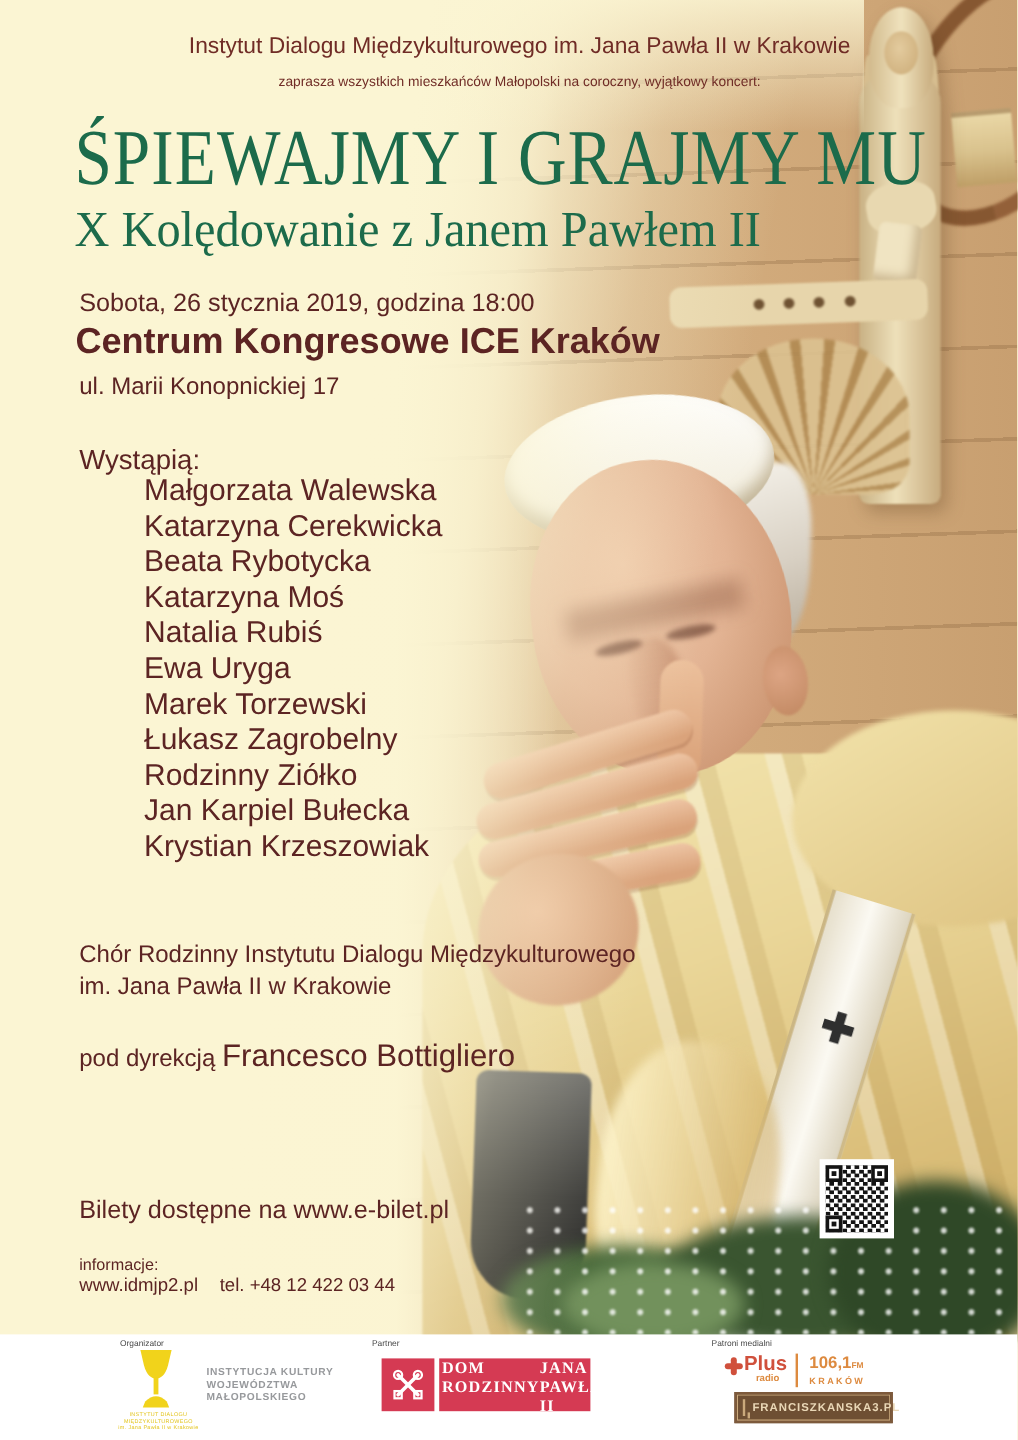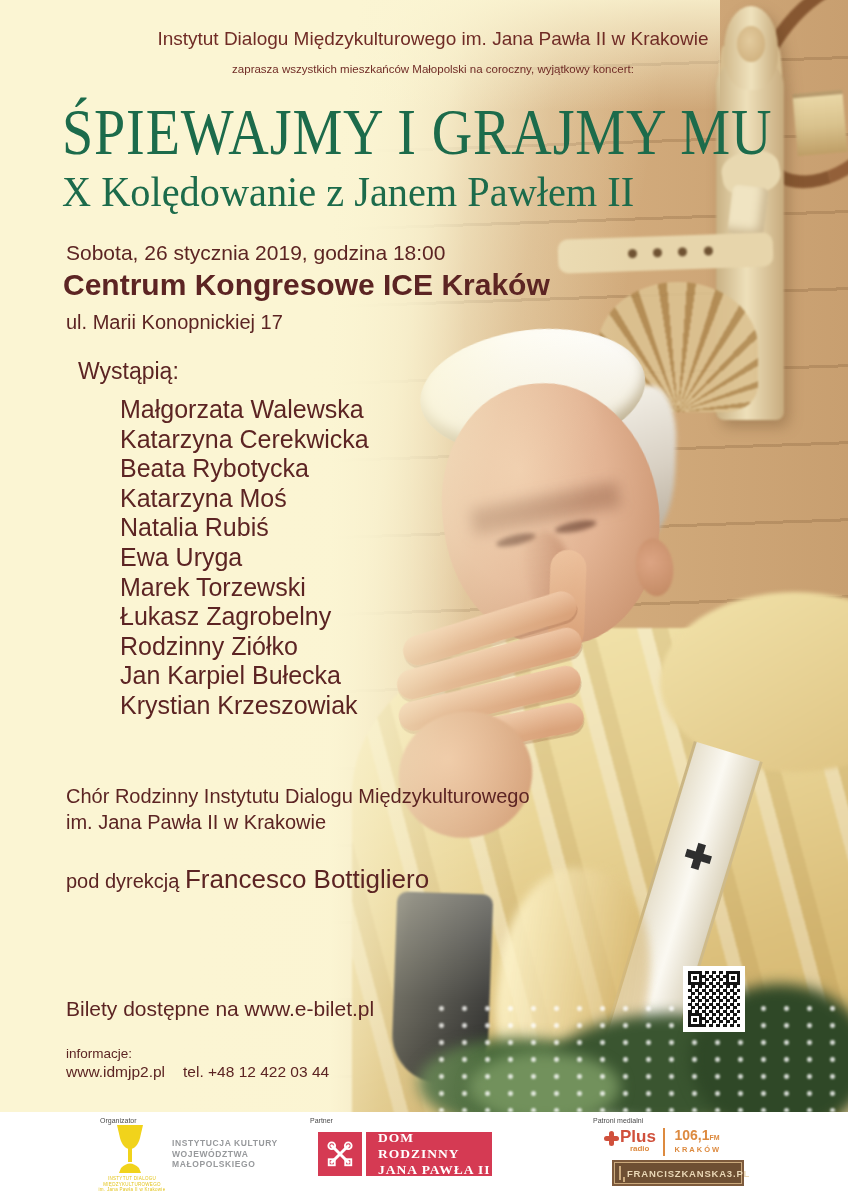--- a/index.html
+++ b/index.html
@@ -130,21 +130,21 @@
   .txt{position:absolute;color:#5c2423;}
   .hdr1{top:28px;left:0;width:866px;text-align:center;font-size:19px;color:#702c26;}
   .hdr2{top:63px;left:0;width:866px;text-align:center;font-size:11.5px;color:#702c26;}
   .title{top:94px;left:62px;font-family:"Liberation Serif",serif;font-size:66px;
     color:#1c6b4b;transform:scaleX(.85);transform-origin:left top;white-space:nowrap;letter-spacing:1px;}
   .subtitle{top:168px;left:62px;font-family:"Liberation Serif",serif;font-size:42px;
     color:#1c6b4b;transform:scaleX(.96);transform-origin:left top;white-space:nowrap;}
   .date{top:241px;left:66px;font-size:21px;}
   .venue{top:268px;left:63px;font-size:30px;font-weight:bold;}
   .addr{top:311px;left:66px;font-size:20px;}
-  .wystapia{top:358px;left:66px;font-size:23px;margin-left:12px;}
+  .wystapia{top:370px;left:66px;font-size:23px;}
   .lineup{top:395px;left:76px;font-size:25px;line-height:29.6px;margin-left:44px;}
   .choir{top:783px;left:66px;font-size:20px;line-height:26px;}
   .orch{top:816px;left:66px;font-size:20px;line-height:26px;}
   .cond{top:864px;left:66px;font-size:20px;}
   .cond .name{font-size:26px;}
   .tickets{top:997px;left:66px;font-size:21px;}
   .infolabel{top:1046px;left:66px;font-size:13.5px;}
   .infoline{top:1063px;left:66px;font-size:15.5px;}
   .infoline .phone{margin-left:18px;}
 
@@ -167,21 +167,21 @@
   .lab-med{left:593px;top:5px;}
   .chalice{position:absolute;left:108px;top:12px;width:44px;height:52px;}
   .org-caption{position:absolute;left:84px;top:64px;width:96px;text-align:center;
     font-size:4.5px;line-height:5.5px;color:#e3c41c;letter-spacing:.3px;}
   .institution{position:absolute;left:172px;top:26px;font-size:8.5px;line-height:10.5px;
     color:#97999c;letter-spacing:.6px;font-weight:bold;}
   .keys-box{position:absolute;left:318px;top:20px;width:44px;height:44px;background:#d53a53;
     display:flex;align-items:center;justify-content:center;}
   .dom-box{position:absolute;left:366px;top:20px;width:126px;height:44px;background:#d53a53;
     color:#fff;font-family:"Liberation Serif",serif;font-weight:bold;font-size:13.5px;
-    line-height:16px;letter-spacing:1px;display:flex;flex-direction:column;
+    line-height:16px;letter-spacing:1px;display:flex;flex-direction:row;
     justify-content:center;padding-left:12px;box-sizing:border-box;}
   .plus-logo{position:absolute;left:604px;top:16px;display:flex;align-items:flex-start;}
   .plus-cross{position:relative;width:15px;height:15px;margin-top:3px;}
   .plus-cross:before,.plus-cross:after{content:"";position:absolute;background:#d0503c;border-radius:3px;}
   .plus-cross:before{left:5px;top:0;width:5px;height:15px;}
   .plus-cross:after{left:0;top:5px;width:15px;height:5px;}
   .plus-word{color:#d0503c;font-weight:bold;font-size:17px;line-height:17px;margin-left:1px;}
   .plus-radio{color:#dd8a3f;font-size:8px;font-weight:bold;margin:16px 0 0 -26px;}
   .plus-div{width:2px;height:28px;background:#dd8a3f;margin:0 9px 0 14px;}
   .freq{color:#dd8a3f;font-weight:bold;font-size:14px;line-height:14px;}

